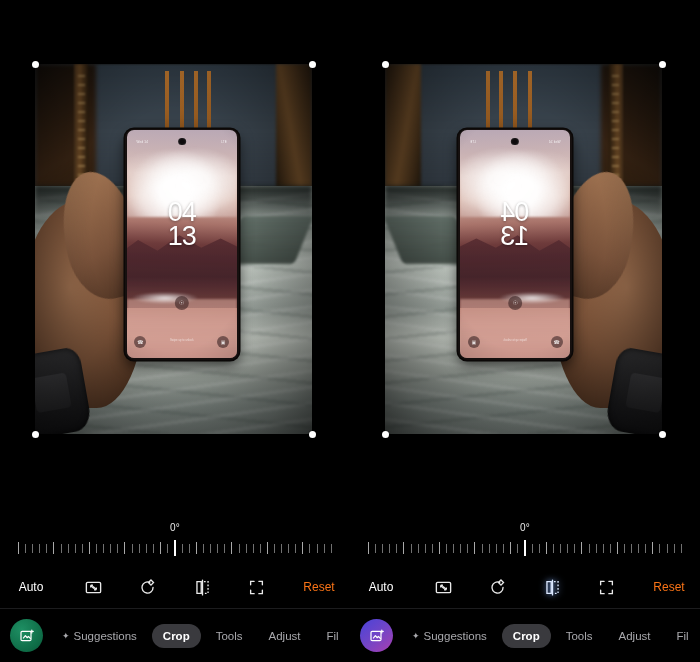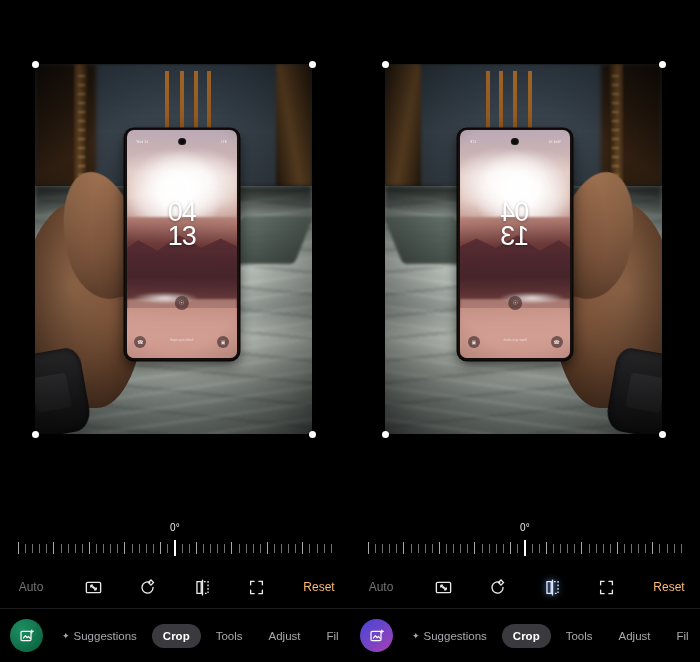--- a/index.html
+++ b/index.html
@@ -273,22 +273,22 @@
   .tick.center { width: 1.6px; height: 16px; background: #fff; }
 
   
   .tools-row {
     position: absolute; left: 0; top: 566px; width: 350px; height: 42px;
     display: flex; align-items: center;
   }
   .tools-row .side-text {
     font-size: 12px; width: 62px; text-align: center; flex: none;
   }
-  .side-text.auto { color: #737373; }
-  .side-text.reset { color: #fdba74; }
+  .side-text.auto { color: #ffffff; }
+  .side-text.reset { color: #f97316; }
   .tool-icons {
     flex: 1; display: flex; align-items: center; justify-content: space-around;
     padding: 0 4px;
   }
   .tool-btn {
     width: 30px; height: 30px; display: flex; align-items: center; justify-content: center;
     border-radius: 6px;
   }
   .tool-btn svg { display: block; }
   .tool-btn.active svg { filter: drop-shadow(0 0 3px rgba(130,175,255,.95)); }

